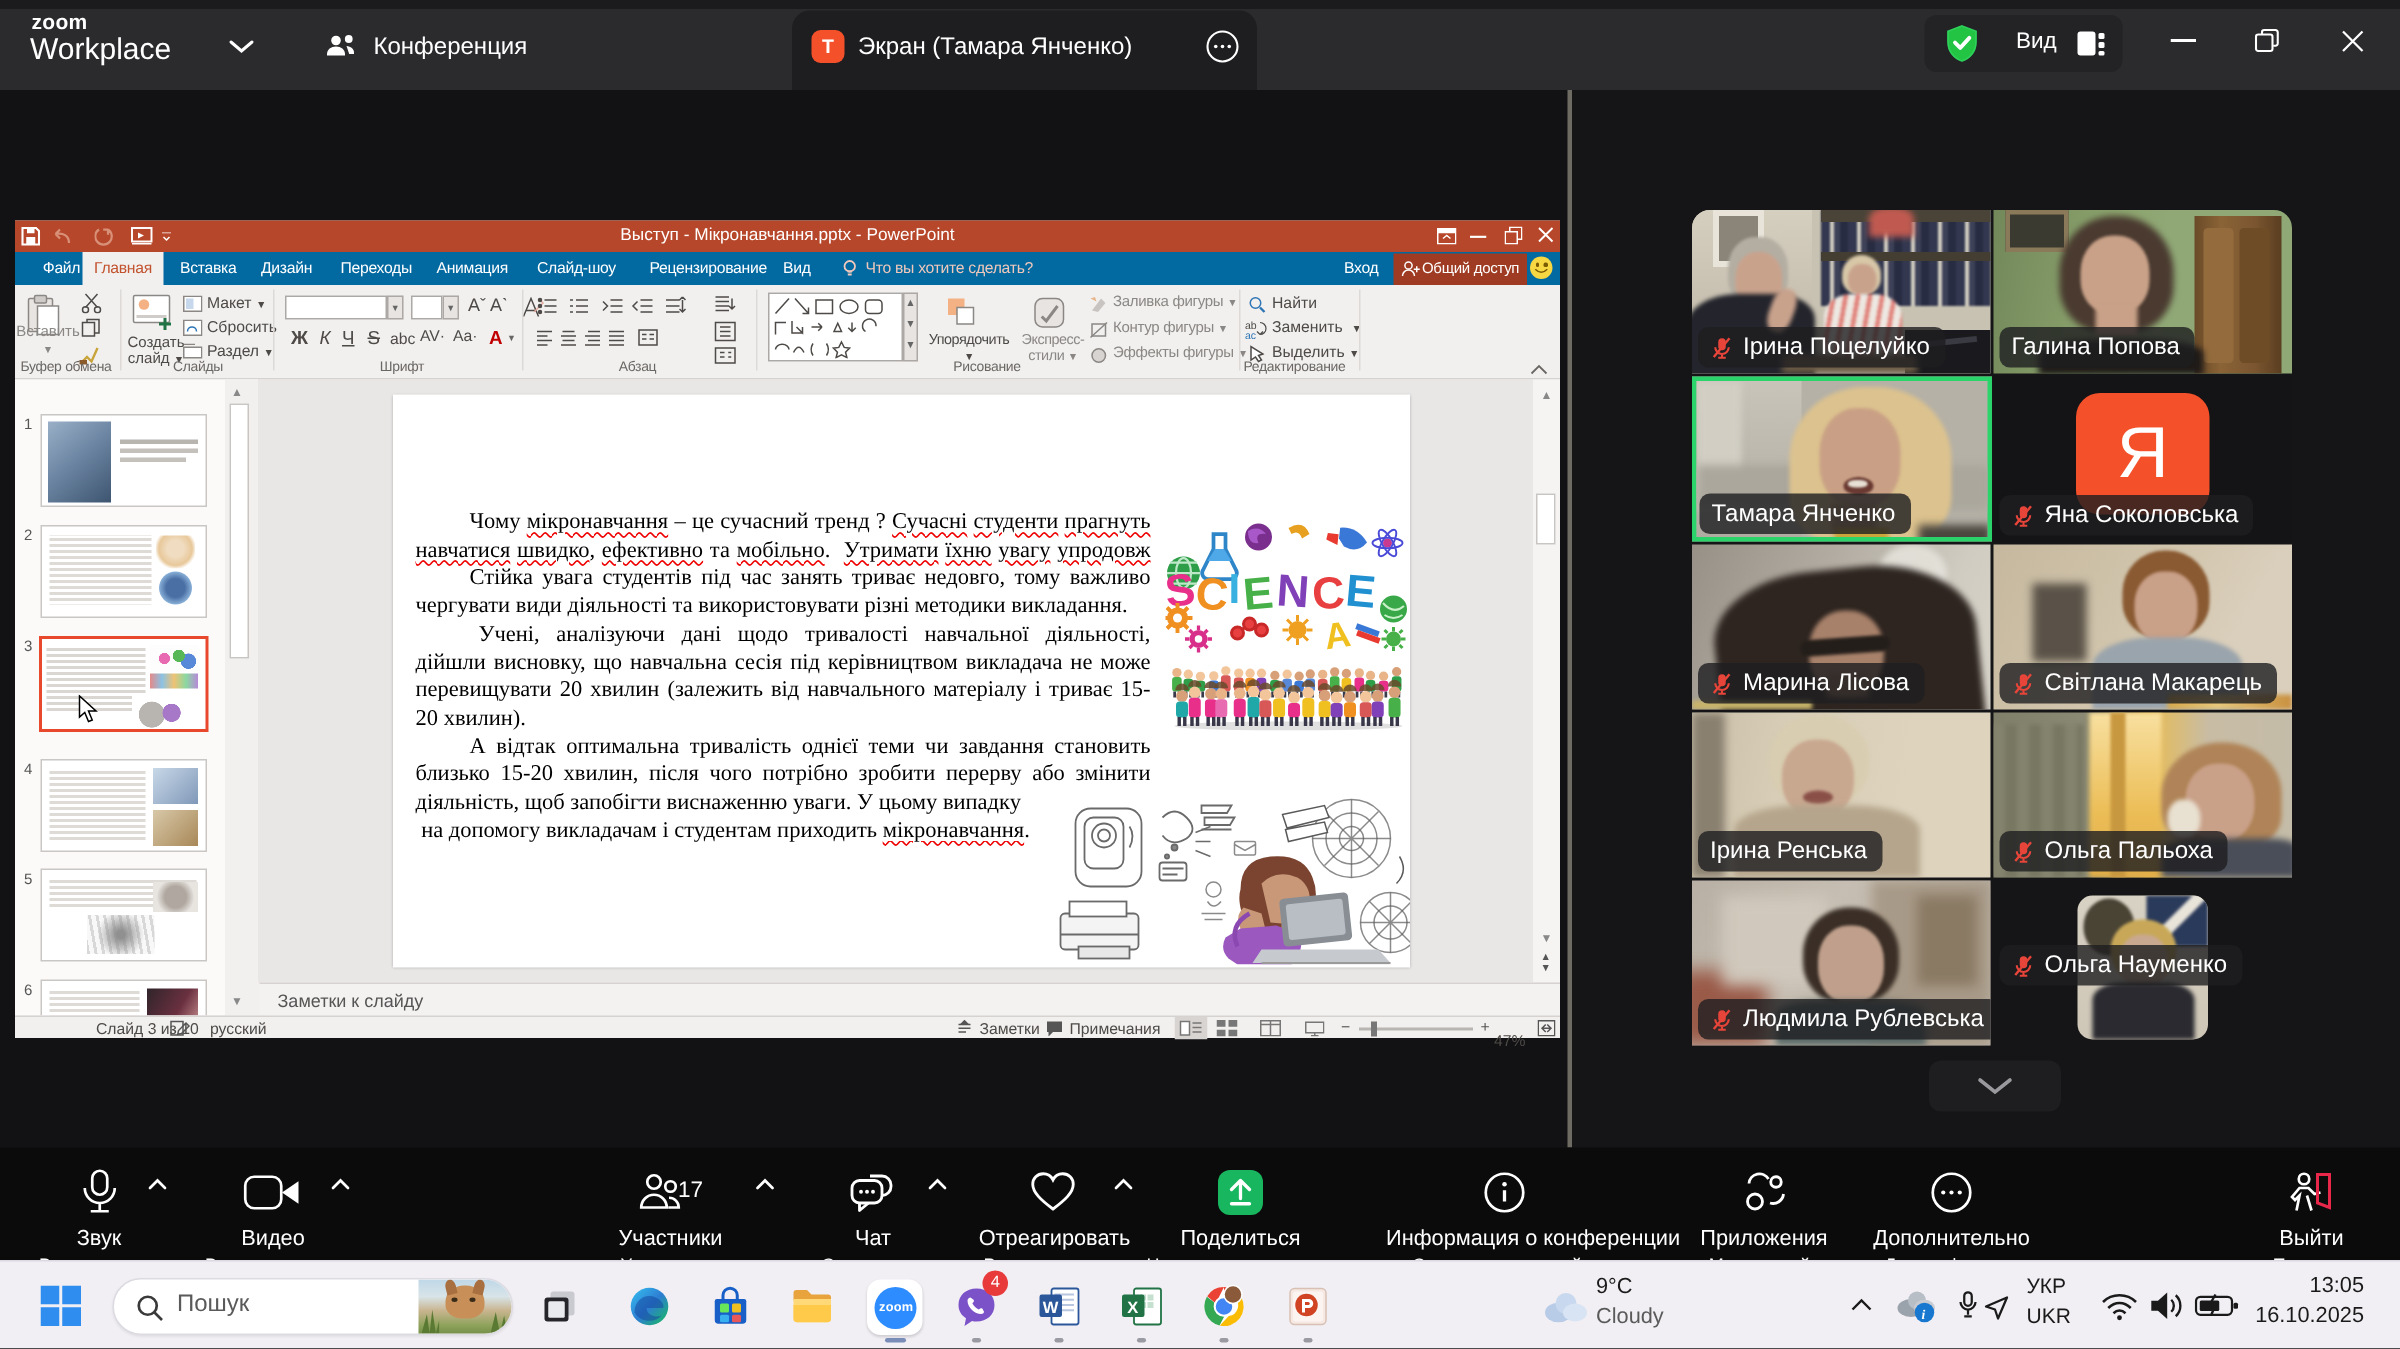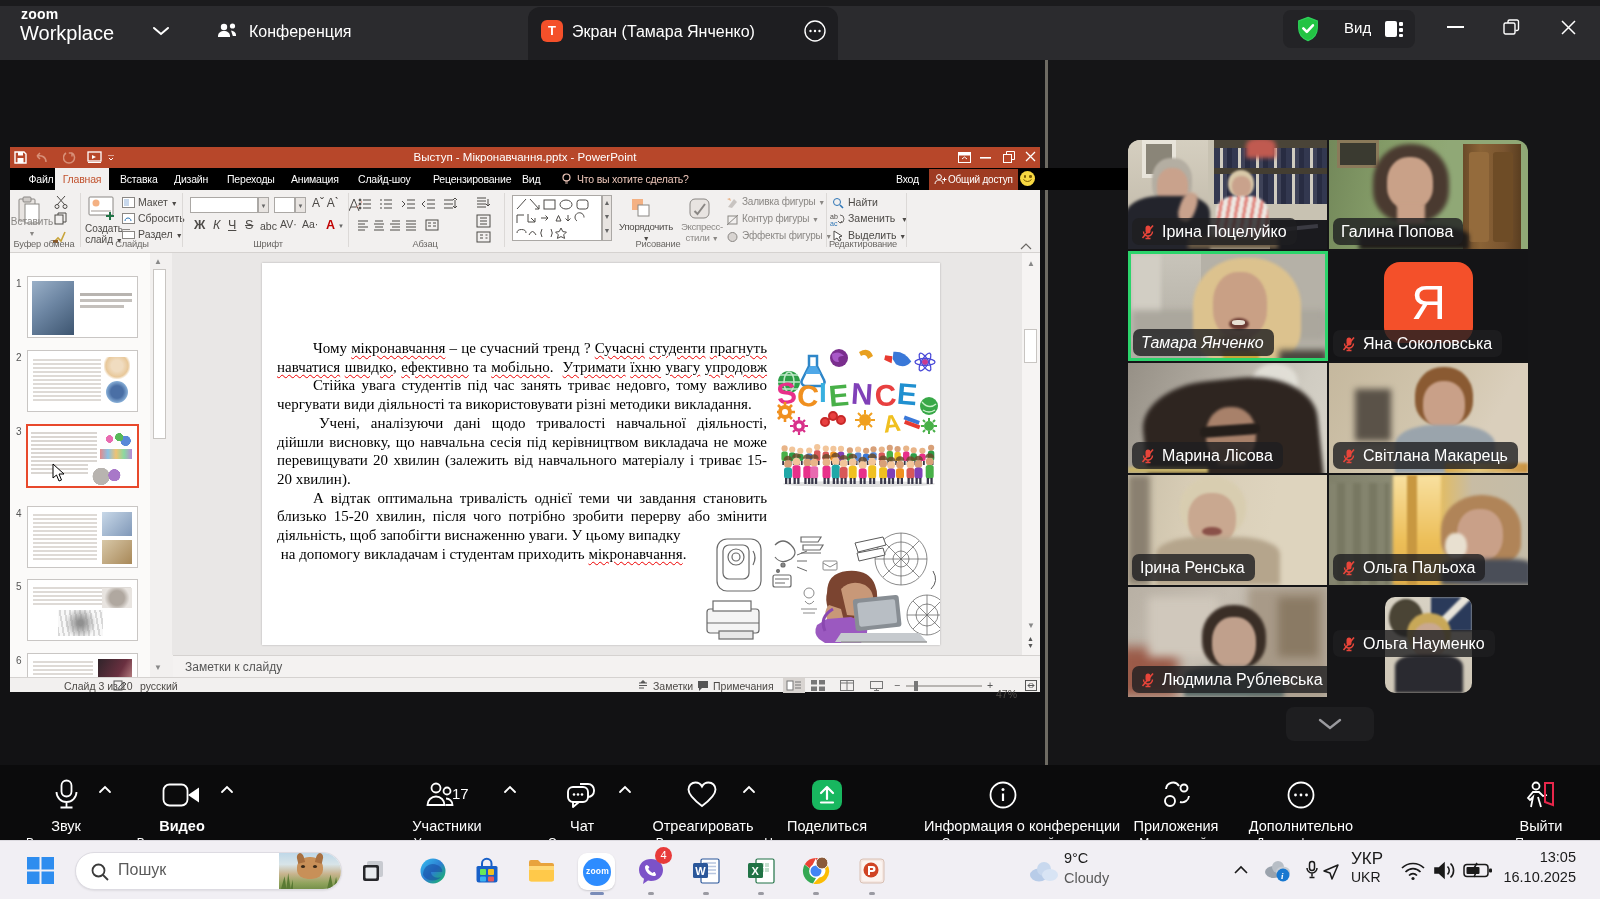--- a/index.html
+++ b/index.html
@@ -11,21 +11,21 @@
 #topedge{position:absolute;left:0;top:0;width:1600px;height:6px;background:#1B1B1D;}
 #ztab{position:absolute;left:528px;top:7px;width:310px;height:53px;background:#1E1E21;border-radius:12px 12px 0 0;}
 .wlogo{color:#fff;}
 
 #share{position:absolute;left:0;top:60px;width:1045px;height:705px;background:#121214;}
 #vsep{position:absolute;left:1045px;top:60px;width:3px;height:705px;background:#6E6B63;}
 #parts{position:absolute;left:1048px;top:60px;width:552px;height:705px;background:#151517;}
 
 #ppt{position:absolute;left:10px;top:147px;width:1030px;height:545px;background:#F2F0EF;}
 #ppt-title{position:absolute;left:0;top:0;width:1030px;height:21px;background:#B7472A;}
-#ppt-menu{position:absolute;left:0;top:21px;width:1204px;height:22px;background:#000000;}
+#ppt-menu{position:absolute;left:0;top:21px;width:1030px;height:22px;background:#0369a1;}
 .mtab{position:absolute;top:0;height:22px;line-height:22px;color:#fff;font-size:10.5px;letter-spacing:-0.2px;}
 #ppt-ribbon{position:absolute;left:0;top:43px;width:1030px;height:63px;background:#F2F0EF;border-bottom:1px solid #D5D2D0;}
 .rsep{position:absolute;top:3px;height:54px;width:1px;background:#DCD9D7;}
 .rlabel{position:absolute;top:49px;font-size:9.3px;color:#6A6764;width:120px;text-align:center;letter-spacing:-0.2px;}
 .ric{color:#4D4A47;}
 #ppt-body{position:absolute;left:0;top:106px;width:1030px;height:402px;background:#E9E7E6;}
 #thumbpanel{position:absolute;left:0;top:106px;width:162px;height:424px;background:#FBFAF9;overflow:hidden;}
 #thumbscroll{position:absolute;left:140px;top:106px;width:22px;height:424px;background:#F2F0EF;}
 #notesbar{position:absolute;left:163px;top:508px;width:867px;height:22px;background:#F4F2F1;border-top:1px solid #D5D2D0;font-size:12px;color:#555;line-height:22px;padding-left:12px;}
 #statusbar{position:absolute;left:0;top:530px;width:1030px;height:15px;background:#F2F0EF;border-top:1px solid #D5D2D0;font-size:10.5px;color:#4D4A47;}
@@ -878,21 +878,21 @@
   <div class="abs" style="left:0;top:60px;width:194px;height:20px;background:#A8A49A;filter:blur(2px);"></div>
   <div class="abs" style="left:0px;top:0px;width:30px;height:86px;background:#D2CEC4;filter:blur(2px);"></div>
   <div class="abs" style="left:0px;top:56px;width:194px;height:30px;background:#ABA79D;filter:blur(3px);"></div>
   <div class="abs" style="left:62px;top:4px;width:108px;height:104px;background:#DCC28E;border-radius:46% 46% 30% 30%;filter:blur(1.5px);"></div>
   <div class="abs" style="left:82px;top:18px;width:54px;height:66px;background:#C9A085;border-radius:45% 45% 42% 42%;filter:blur(1px);"></div>
   <div class="abs" style="left:98px;top:64px;width:20px;height:12px;background:#6A3A32;border-radius:50%;filter:blur(.8px);"></div>
   <div class="abs" style="left:101px;top:66px;width:13px;height:5px;background:#E8E0D4;border-radius:40%;filter:blur(.6px);"></div>
   <div class="abs" style="left:90px;top:82px;width:30px;height:18px;background:#B08A6A;filter:blur(2px);"></div>
   <div class="abs" style="left:92px;top:98px;width:36px;height:11px;background:#C8A43A;filter:blur(1.5px);"></div>
   <div class="abs" style="left:148px;top:96px;width:48px;height:16px;background:#4A463E;filter:blur(3px);"></div>
-  <div class="nlabel" style="left:2px;bottom:2px;font-style:italic;">Тамара Янченко</div>
+  <div class="nlabel" style="left:2px;bottom:2px;">Тамара Янченко</div>
 </div>
 
 <div class="tile" style="left:1329px;top:251px;width:199px;height:110px;background:#141416;">
   <div class="abs" style="left:55px;top:11px;width:89px;height:81px;background:#F4502A;border-radius:16px;"></div>
   <div class="abs" style="left:55px;top:11px;width:89px;height:81px;color:#fff;font-size:48px;display:flex;align-items:center;justify-content:center;">Я</div>
   <div class="nlabel"><svg class="micoff" viewBox="0 0 16 16">
         <rect x="5.5" y="1.5" width="5" height="8" rx="2.5" fill="#E8453A"></rect>
         <path d="M3.5 7.5 a4.5 4.5 0 0 0 9 0 M8 12 v2.5 M5.5 14.5 h5" stroke="#E8453A" stroke-width="1.4" fill="none"></path>
         <path d="M2.5 14 L13 1.5" stroke="#E8453A" stroke-width="1.6"></path>
       </svg>Яна Соколовська</div>
@@ -993,21 +993,21 @@
     </svg>
   <div class="tblabel" style="left:66px;">Звук</div>
   <div class="tbsub" style="left:66px;">Включить звук</div>
   <svg class="abs" style="left:162px;top:18px;" width="40" height="24" viewBox="0 0 40 24" fill="none" stroke="#fff" stroke-width="1.8">
     <rect x="1.5" y="1.5" width="24" height="21" rx="6"></rect>
       <path d="M26 12 L37 4.5 V19.5 L26 12 Z" fill="#fff" stroke="none"></path>
   </svg>
   <svg class="chev" style="left:220px;" width="14" height="9">
       <path d="M2 7 L7 2 L12 7" stroke="#fff" stroke-width="1.8" fill="none" stroke-linecap="round"></path>
     </svg>
-  <div class="tblabel" style="left:182px;font-weight:bold;">Видео</div>
+  <div class="tblabel" style="left:182px;">Видео</div>
   <div class="tbsub" style="left:182px;">Включить видео</div>
   <svg class="abs" style="left:424px;top:14px;" width="32" height="32" viewBox="0 0 32 32" fill="none" stroke="#fff" stroke-width="1.8">
     <circle cx="12" cy="9" r="4.5"></circle>
       <path d="M3.5 26 a8.5 8.5 0 0 1 17 0 z"></path>
       <circle cx="23" cy="12" r="3.5"></circle>
       <path d="M22 19.5 a6.5 6.5 0 0 1 6.5 6.5 h-7"></path>
   </svg>
   <div class="abs" style="left:452px;top:20px;font-size:15px;color:#fff;">17</div>
   <svg class="chev" style="left:503px;" width="14" height="9">
       <path d="M2 7 L7 2 L12 7" stroke="#fff" stroke-width="1.8" fill="none" stroke-linecap="round"></path>
@@ -1189,21 +1189,21 @@
     <circle cx="21" cy="16" r="6.5" fill="#1878D0"></circle>
       <text x="19" y="20" font-size="9" fill="#fff" font-family="Liberation Serif" font-style="italic" font-weight="bold">i</text>
   </svg>
   <svg class="abs" style="left:1305px;top:19px;" width="14" height="20" viewBox="0 0 14 20" fill="none" stroke="#1a1a1a" stroke-width="1.5">
     <rect x="4.5" y="1.5" width="5" height="9" rx="2.5"></rect>
       <path d="M2 8 a5 5 0 0 0 10 0 M7 13.5 v3 M4.5 17.5 h5"></path>
   </svg>
   <svg class="abs" style="left:1322px;top:22px;" width="18" height="18" viewBox="0 0 18 18">
       <path d="M2 8 L16 2 L10 16 L8 10 Z" fill="none" stroke="#1a1a1a" stroke-width="1.5" stroke-linejoin="round"></path>
     </svg>
-  <div class="abs" style="left:1351px;top:8px;font-size:17px;color:#1a1a1a;">УКР</div>
+  <div class="abs" style="left:1351px;top:8px;font-size:14px;color:#1a1a1a;">УКР</div>
   <div class="abs" style="left:1351px;top:28px;font-size:14px;color:#1a1a1a;">UKR</div>
   <svg class="abs" style="left:1400px;top:20px;" width="26" height="20" viewBox="0 0 26 20" fill="none" stroke="#1a1a1a" stroke-width="1.7">
     <path d="M2 7 C8 1 18 1 24 7 M5.5 11 C10 6.5 16 6.5 20.5 11 M9 14.5 C11.5 12 14.5 12 17 14.5"></path>
       <circle cx="13" cy="17.5" r="1.6" fill="#1a1a1a" stroke="none"></circle>
   </svg>
   <svg class="abs" style="left:1433px;top:19px;" width="24" height="21" viewBox="0 0 24 21" fill="none" stroke="#1a1a1a" stroke-width="1.6">
     <path d="M2 8 v5 h4 l5 4.5 V3.5 L6 8 Z" fill="#1a1a1a"></path>
     <path d="M14.5 6.5 a5.5 5.5 0 0 1 0 8 M17.5 3.5 a9.5 9.5 0 0 1 0 14"></path>
   </svg>
   <svg class="abs" style="left:1463px;top:21px;" width="30" height="17" viewBox="0 0 30 17">

